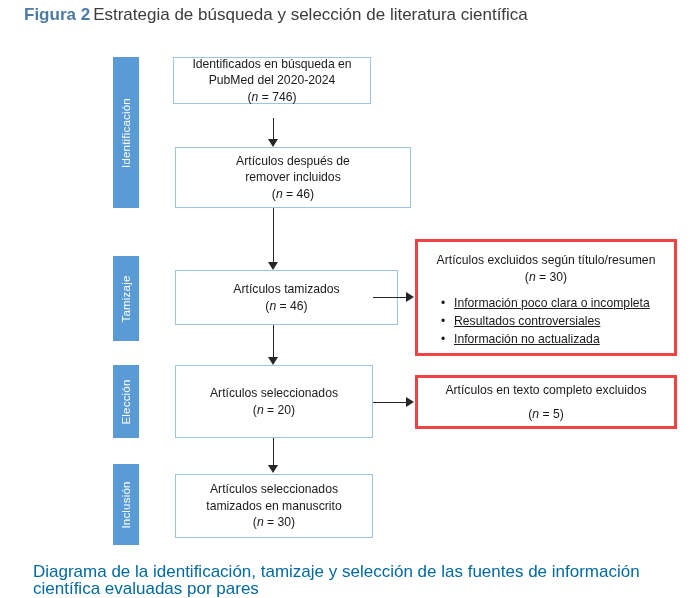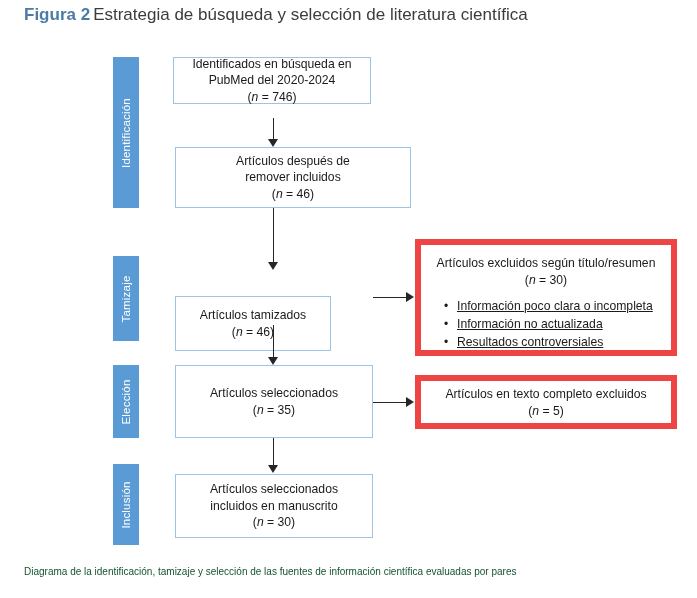--- a/index.html
+++ b/index.html
@@ -73,21 +73,21 @@
     padding: 4px 8px;
   }
   .flow-box .line { display: block; }
   .nval { font-style: normal; }
   .nval .ital { font-style: italic; }
 
   .excl-box {
     position: absolute;
     box-sizing: border-box;
     background: #ffffff;
-    border: 6px solid #ef4444;
+    border: 3px solid #ef4444;
     font-size: 12.2px;
     line-height: 16.5px;
     color: #1a1a1a;
     padding: 10px 10px 8px 10px;
   }
   .excl-head {
     text-align: center;
     display: block;
   }
   .excl-list {
@@ -133,26 +133,26 @@
     width: 0;
     height: 0;
     border-top: 5.5px solid transparent;
     border-bottom: 5.5px solid transparent;
     border-left: 8px solid #262626;
   }
 
   
   .fig-caption {
     position: absolute;
-    left: 24px;
+    left: 33px;
     top: 563px;
     width: 655px;
-    font-size: 10px;
+    font-size: 17px;
     line-height: 17px;
-    color: #14532d;
+    color: #0369a1;
   }
 </style>
 </head>
 <body>
 
 <div id="page">
 
   <div class="fig-title">
     <span class="fig-label">Figura 2</span><span>Estrategia de búsqueda y selección de literatura científica</span>
   </div>
@@ -175,47 +175,47 @@
     <span class="line">PubMed del 2020-2024</span>
     <span class="line nval"><span>(</span><span class="ital">n</span><span> = 746)</span></span>
   </div>
 
   <div class="flow-box" style="left:175px; top:147px; width:236px; height:61px;">
     <span class="line">Artículos después de</span>
     <span class="line">remover incluidos</span>
     <span class="line nval"><span>(</span><span class="ital">n</span><span> = 46)</span></span>
   </div>
 
-  <div class="flow-box" style="left:175px; top:270px; width:156px; height:55px;margin-top:26px;">
+  <div class="flow-box" style="left:175px; top:270px; width:223px; height:55px;">
     <span class="line">Artículos tamizados</span>
     <span class="line nval"><span>(</span><span class="ital">n</span><span> = 46)</span></span>
   </div>
 
   <div class="flow-box" style="left:175px; top:365px; width:198px; height:73px;">
     <span class="line">Artículos seleccionados</span>
-    <span class="line nval"><span>(</span><span class="ital">n</span><span> = 35)</span></span>
+    <span class="line nval"><span>(</span><span class="ital">n</span><span> = 20)</span></span>
   </div>
 
   <div class="flow-box" style="left:175px; top:474px; width:198px; height:64px;">
     <span class="line">Artículos seleccionados</span>
-    <span class="line">incluidos en manuscrito</span>
+    <span class="line">tamizados en manuscrito</span>
     <span class="line nval"><span>(</span><span class="ital">n</span><span> = 30)</span></span>
   </div>
 
   <div class="excl-box" style="left:415px; top:239px; width:262px; height:117px;">
     <span class="excl-head">Artículos excluidos según título/resumen</span>
     <span class="excl-head nval"><span>(</span><span class="ital">n</span><span> = 30)</span></span>
     <ul class="excl-list">
       <li>Información poco clara o incompleta</li>
+      <li>Resultados controversiales</li>
       <li>Información no actualizada</li>
-      <li>Resultados controversiales</li>
     </ul>
   </div>
 
-  <div class="excl-box" style="left:415px; top:375px; width:262px; height:54px; display:flex; flex-direction:column; align-items:center; justify-content:flex-end; padding:4px 8px;">
+  <div class="excl-box" style="left:415px; top:375px; width:262px; height:54px; display:flex; flex-direction:column; align-items:center; justify-content:space-between; padding:4px 8px;">
     <span class="excl-head">Artículos en texto completo excluidos</span>
     <span class="excl-head nval"><span>(</span><span class="ital">n</span><span> = 5)</span></span>
   </div>
 
   <div class="arrow-v" style="left:273px; top:118px; height:22px;"></div>
   <div class="arrow-v-head" style="left:268px; top:139px;"></div>
 
   <div class="arrow-v" style="left:273px; top:208px; height:55px;"></div>
   <div class="arrow-v-head" style="left:268px; top:262px;"></div>
 

